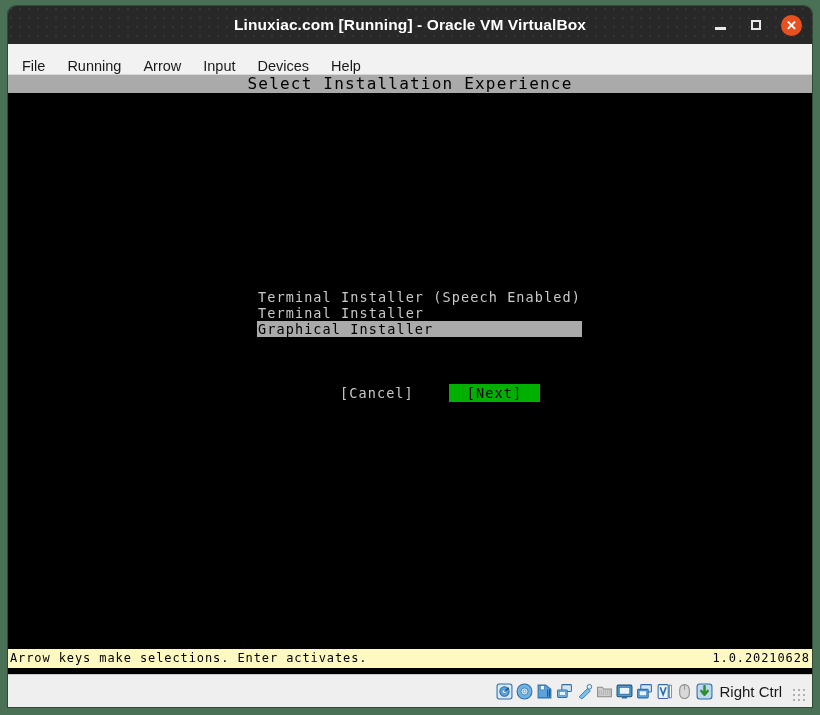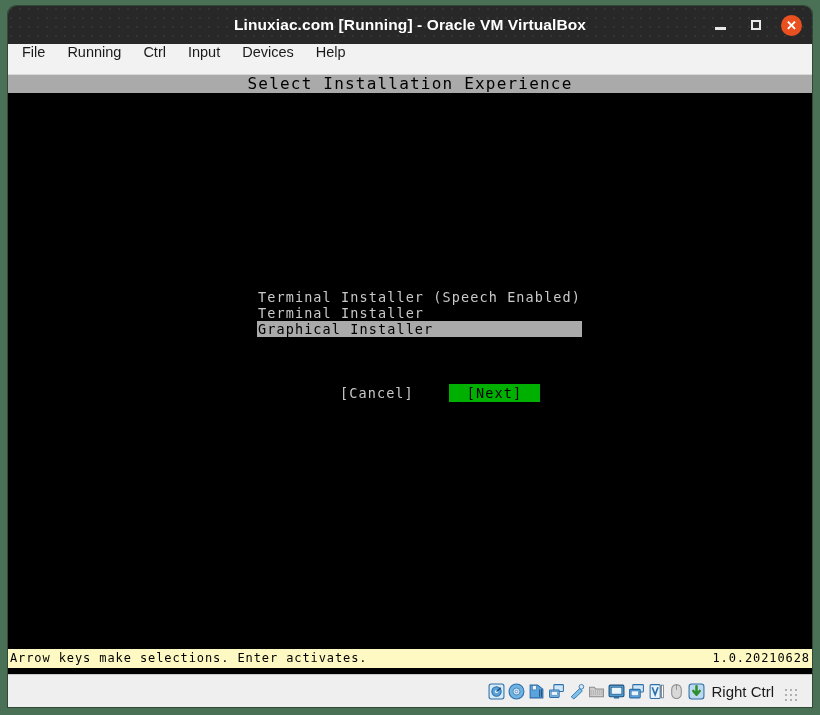--- a/index.html
+++ b/index.html
@@ -88,21 +88,21 @@
     font-size: 13px;
     font-weight: bold;
     line-height: 1;
   }
   
   .menubar {
     height: 30px;
     background: #f2f2f2;
     border-bottom: 1px solid #d8d8d8;
     display: flex;
-    align-items: flex-start;
+    align-items: flex-end;
     padding-left: 14px;
     gap: 22px;
     flex: 0 0 auto;
   }
   .menu-item {
     font-size: 14.5px;
     color: #1a1a1a;
     cursor: default;
     white-space: nowrap;
   }
@@ -194,21 +194,21 @@
   }
   
   .vb-statusbar {
     flex: 0 0 auto;
     height: 32px;
     background: #efefef;
     border-top: 1px solid #c9c9c9;
     display: flex;
     align-items: center;
     justify-content: flex-end;
-    padding-right: 14px;
+    padding-right: 6px;
     gap: 0px;
   }
   .status-icons {
     display: flex;
     align-items: center;
     gap: 3px;
   }
   .sicon {
     width: 17px;
     height: 17px;
@@ -246,21 +246,21 @@
       </div>
       <div class="close-btn">
         <span>✕</span>
       </div>
     </div>
   </div>
 
   <div class="menubar">
     <div class="menu-item">File</div>
     <div class="menu-item">Running</div>
-    <div class="menu-item">Ctrl</div>
+    <div class="menu-item">Arrow</div>
     <div class="menu-item">Input</div>
     <div class="menu-item">Devices</div>
     <div class="menu-item">Help</div>
   </div>
 
   <div class="vm-screen">
 
     <div class="installer-header">Select Installation Experience</div>
 
     <div class="screen-body">

